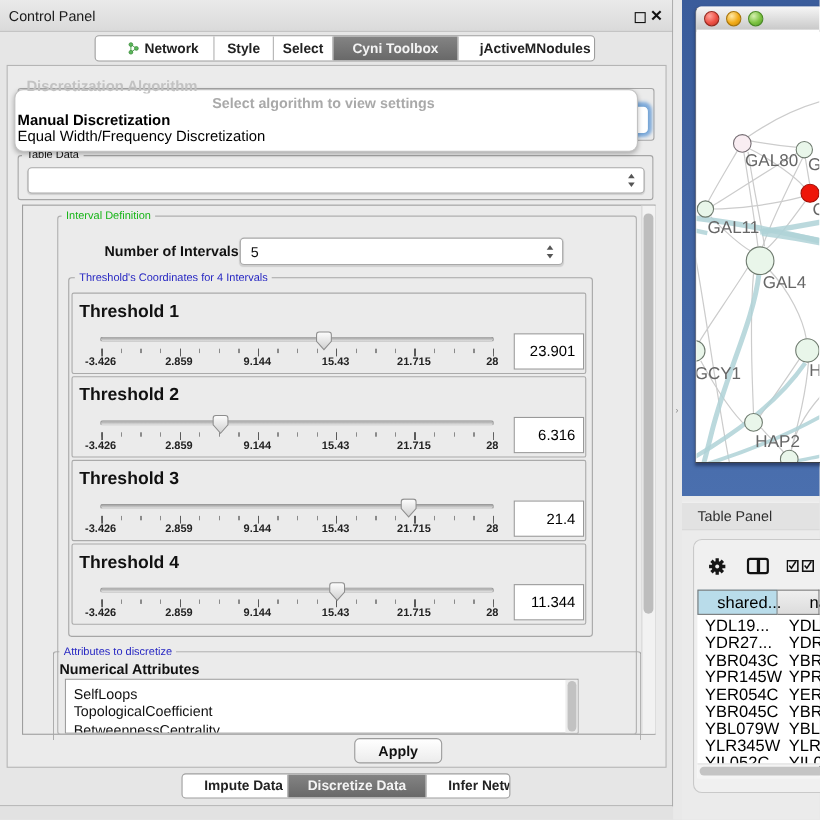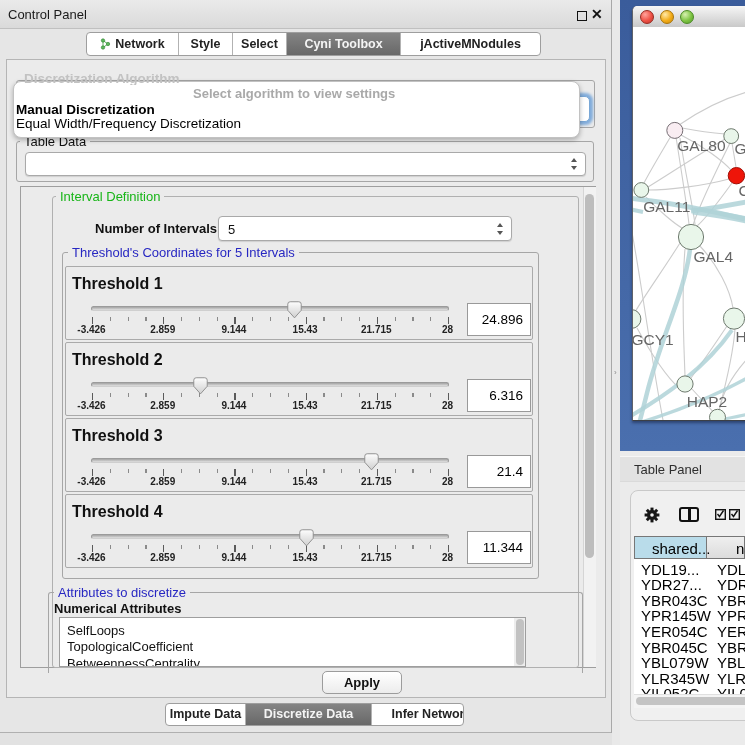--- a/index.html
+++ b/index.html
@@ -1,18 +1,18 @@
 <!DOCTYPE html>
 <html><head><meta charset="utf-8">
 <style>
 html,body{margin:0;padding:0;width:745px;height:745px;overflow:hidden;
   font-family:"Liberation Sans",sans-serif;background:#e6e6e6;}
 .a{position:absolute;}
 .gbox{position:absolute;border:1px solid #a6a6a6;border-radius:3px;}
-.gtitle{position:absolute;background:#ebebeb;padding:0 4px;font-size:13px;line-height:13px;}
+.gtitle{position:absolute;background:#ebebeb;padding:0 4px;font-size:10px;line-height:13px;}
 .combo{position:absolute;background:#fff;border:1px solid #a9a9a9;border-radius:4px;
   box-shadow:0 1px 1px rgba(0,0,0,.12);font-size:13px;color:#111;}
 .combo .ct{position:absolute;left:9px;top:50%;transform:translateY(-50%);white-space:nowrap;}
 .arr{position:absolute;right:7px;top:50%;width:7px;height:12px;transform:translateY(-50%);}
 .arr:before{content:"";position:absolute;left:0;top:0;border-left:3.5px solid transparent;
   border-right:3.5px solid transparent;border-bottom:4.5px solid #555;}
 .arr:after{content:"";position:absolute;left:0;bottom:0;border-left:3.5px solid transparent;
   border-right:3.5px solid transparent;border-top:4.5px solid #555;}
 .tbox{position:absolute;left:65px;width:466px;height:72px;border:1px solid #aaa;border-radius:2px;background:#ebebeb;}
 .tlab{position:absolute;left:6px;top:8px;font-size:16px;font-weight:bold;color:#111;}
@@ -22,21 +22,21 @@
   background-image:
    repeating-linear-gradient(90deg,#5a5a5a 0 1.2px,transparent 1.2px 71.2px),
    repeating-linear-gradient(90deg,#8a8a8a 0 1.2px,transparent 1.2px 17.8px);
   background-size:100% 7px,100% 4px;}
 .slab{position:absolute;top:57px;width:60px;text-align:center;font-size:10px;font-weight:bold;color:#222;}
 .vbox{position:absolute;left:401px;top:36px;width:55px;height:31px;background:#fff;border:1px solid #999;
   font-size:13.5px;color:#000;text-align:right;line-height:31px;padding-right:7px;}
 .thumb{position:absolute;top:34px;width:17px;height:18px;}
 .seg{display:inline-block;height:100%;box-sizing:border-box;font-size:12.5px;font-weight:bold;color:#222;
   text-align:center;border-left:1px solid #b2b2b2;}
-.seg.first{border-left:none;}
+.seg.first{border-left:none;margin-left:16px;}
 .seg.dark{background:linear-gradient(#848484,#686868);color:#f4f4f4;}
 .rowt{position:absolute;font-size:15px;color:#000;white-space:nowrap;}
 </style></head>
 <body>
 
 <div class="a" style="left:0;top:0;width:612px;height:733px;background:#e6e6e6;"></div>
 
 <div class="a" style="left:0;top:0;width:612px;height:28px;background:linear-gradient(#eaeaea,#dadada);border-bottom:1px solid #c0c0c0;"></div>
 <div class="a" style="left:8px;top:7px;font-size:13px;color:#1a1a1a;">Control Panel</div>
 <div class="a" style="left:577px;top:11px;width:8px;height:8px;border:1.5px solid #111;"></div>
@@ -75,42 +75,42 @@
 <div class="gbox" style="left:52px;top:196px;width:525px;height:470px;border-color:#b0b0b0;"></div>
 <div class="gtitle" style="left:56px;top:190px;color:#17b517;">Interval Definition</div>
 
 <div class="a" style="left:95px;top:221px;width:160px;font-size:13px;font-weight:bold;color:#111;">Number of Intervals</div>
 <div class="combo" style="left:218px;top:216px;width:292px;height:23px;">
     <span class="ct">5</span>
     <span class="arr"></span>
   </div>
 
 <div class="gbox" style="left:62px;top:252px;width:475px;height:325px;"></div>
-<div class="gtitle" style="left:68px;top:246px;color:#2727c2;">Threshold's Coordinates for 5 Intervals</div>
+<div class="gtitle" style="left:68px;top:246px;color:#2727c2;">Threshold's Coordinates for 4 Intervals</div>
 
 <div class="tbox" style="top:266px;">
   <div class="tlab">Threshold 1</div>
   <div class="track"></div>
   <div class="ticks"></div>
   <div class="slab" style="left:-4.5px;">-3.426</div>
   <div class="slab" style="left:66.7px;">2.859</div>
   <div class="slab" style="left:137.9px;">9.144</div>
   <div class="slab" style="left:209.1px;">15.43</div>
   <div class="slab" style="left:280.3px;">21.715</div>
   <div class="slab" style="left:351.5px;">28</div>
   <svg class="thumb" style="left:220.0px;" width="17" height="19" viewBox="0 0 17 19">
     <defs>
         <linearGradient id="tg266" x1="0" y1="0" x2="0" y2="1">
       <stop offset="0" stop-color="#fdfdfd"></stop>
           <stop offset="1" stop-color="#cfcfcf"></stop>
         </linearGradient>
       </defs>
     <path d="M4 0.8 h9 q2.6 0 2.6 2.6 v6.4 l-7.1 8 l-7.1 -8 v-6.4 q0 -2.6 2.6 -2.6 z" fill="url(#tg266)" stroke="#8d8d8d" stroke-width="1"></path>
     </svg>
-  <div class="vbox">24.896</div>
+  <div class="vbox">23.901</div>
 </div>
 <div class="tbox" style="top:342px;">
   <div class="tlab">Threshold 2</div>
   <div class="track"></div>
   <div class="ticks"></div>
   <div class="slab" style="left:-4.5px;">-3.426</div>
   <div class="slab" style="left:66.7px;">2.859</div>
   <div class="slab" style="left:137.9px;">9.144</div>
   <div class="slab" style="left:209.1px;">15.43</div>
   <div class="slab" style="left:280.3px;">21.715</div>

